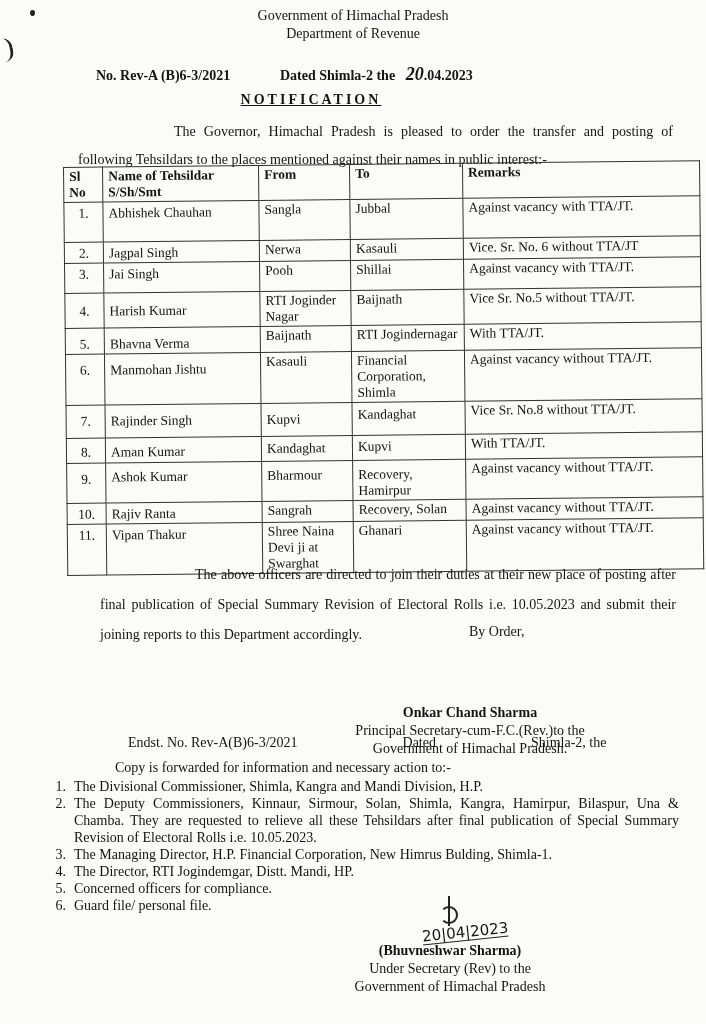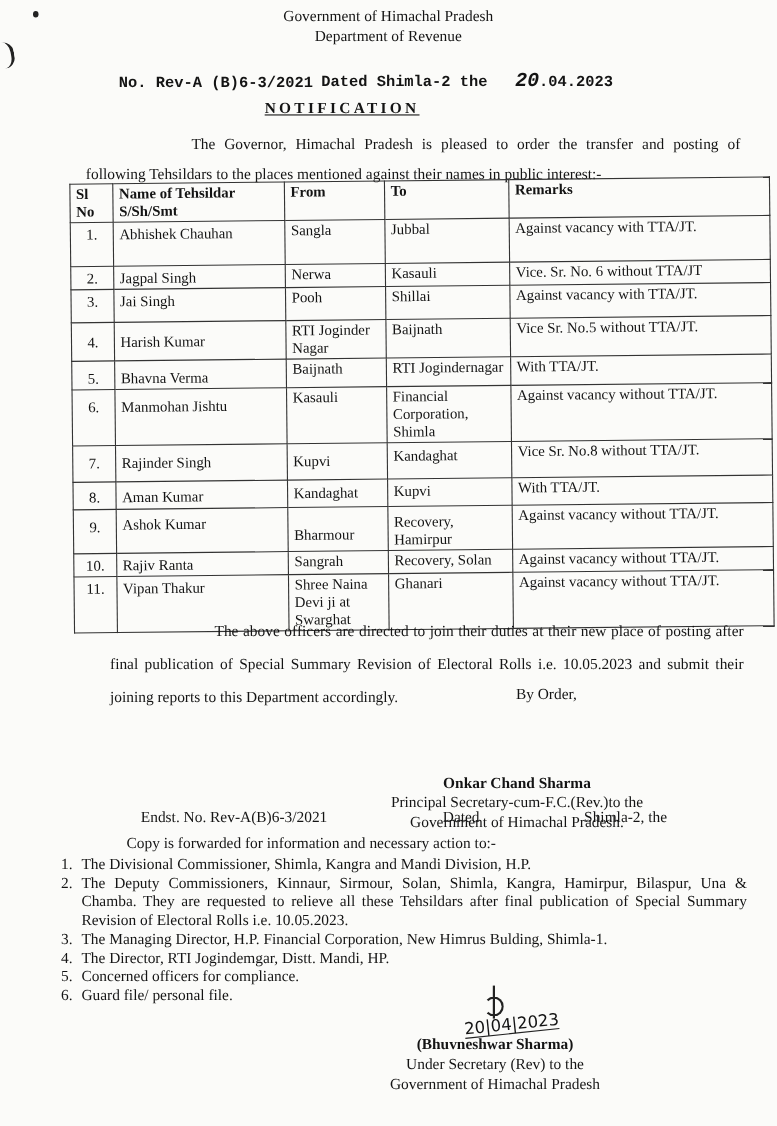--- a/index.html
+++ b/index.html
@@ -8,21 +8,21 @@
     background: #fbfbf9;
     font-family: "Liberation Serif", "DejaVu Serif", serif;
     color: #141414;
     position: relative;
   }
   .abs { position: absolute; }
   .mark-dot { left: 30px; top: 10px; width: 5px; height: 6px; background:#222; border-radius: 50%; }
   .mark-edge { left: 0px; top: 38px; width: 10px; height: 24px; border-right: 3px solid #222; border-radius: 0 10px 10px 0; transform: rotate(-10deg); }
   .header { left: 0; width: 706px; top: 7px; text-align: center; }
   .header .line { font-size: 14px; line-height: 18px; }
-  .refline { left: 108px; top: 68px; font-size: 14px; font-weight: bold; font-family: Liberation Mono, monospace; }
+  .refline { left: 96px; top: 68px; font-size: 14px; font-weight: bold; }
   .refline .date { position: absolute; left: 184px; top: -4px; white-space: nowrap; }
   .refline .date .hand { font-size: 18px; font-weight: bold; font-style: italic; }
   .title { left: 0; width: 622px; top: 92px; text-align: center; font-size: 14px; font-weight: bold; letter-spacing: 3px; text-decoration: underline; }
   .para1 { left: 78px; width: 595px; top: 118px; font-size: 14px; line-height: 28px; text-align: justify; }
   .para1 .indent { display: inline-block; width: 96px; }
 
   table.t { position: absolute; left: 63px; top: 167px; width: 637px; border-collapse: collapse; font-size: 13.5px; transform: rotate(-0.6deg); transform-origin: left top; }
   table.t th, table.t td { border: 1px solid #333; vertical-align: top; padding: 1px 5px; line-height: 16px; text-align: left; }
   table.t th { font-weight: bold; }
   table.t td.sl { text-align: center; padding-top: 3px; }
@@ -139,21 +139,21 @@
     <tr>
       <td class="sl" style="padding-top:6px">8.</td>
       <td class="name" style="padding-top:6px">Aman Kumar</td>
       <td style="padding-top:4px">Kandaghat</td>
       <td style="padding-top:3px">Kupvi</td>
       <td style="height:22px">With TTA/JT.</td>
     </tr>
     <tr>
       <td class="sl" style="padding-top:8px">9.</td>
       <td class="name" style="padding-top:6px">Ashok Kumar</td>
-      <td style="padding-top:17px">Bharmour</td>
+      <td style="padding-top:6px">Bharmour</td>
       <td style="padding-top:6px">Recovery, Hamirpur</td>
       <td style="height:30px">Against vacancy without TTA/JT.</td>
     </tr>
     <tr>
       <td class="sl">10.</td>
       <td class="name">Rajiv Ranta</td>
       <td>Sangrah</td>
       <td>Recovery, Solan</td>
       <td>Against vacancy without TTA/JT.</td>
     </tr>

